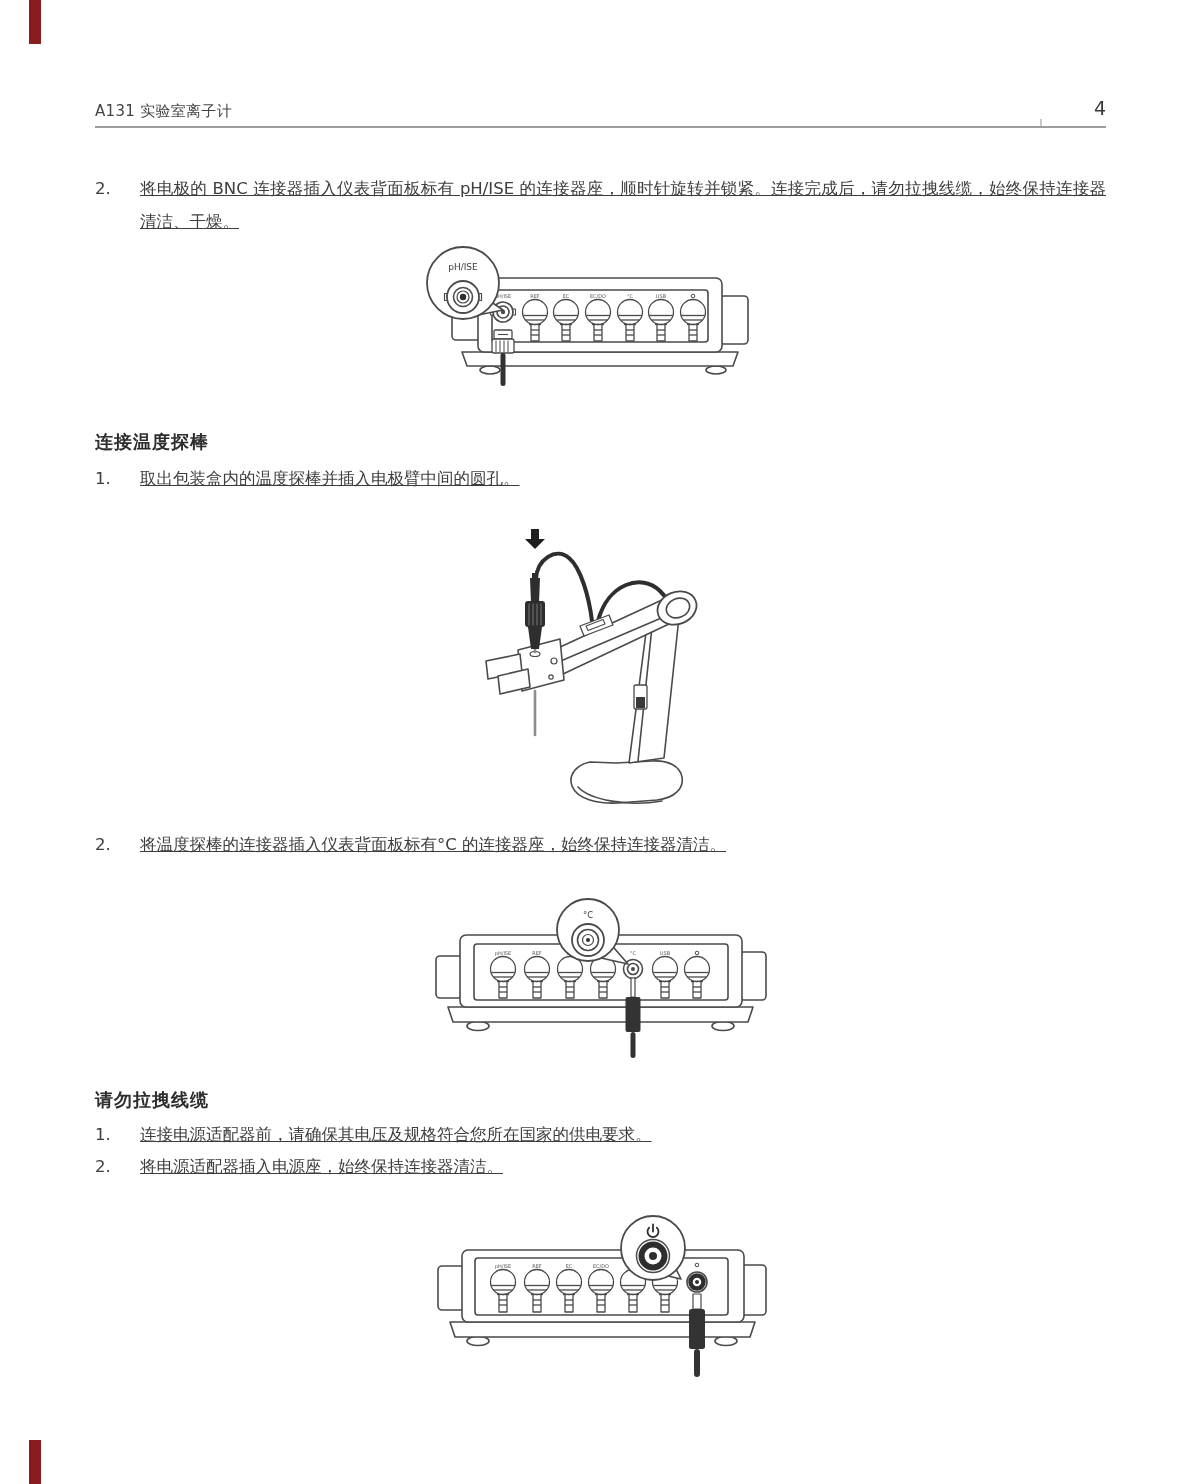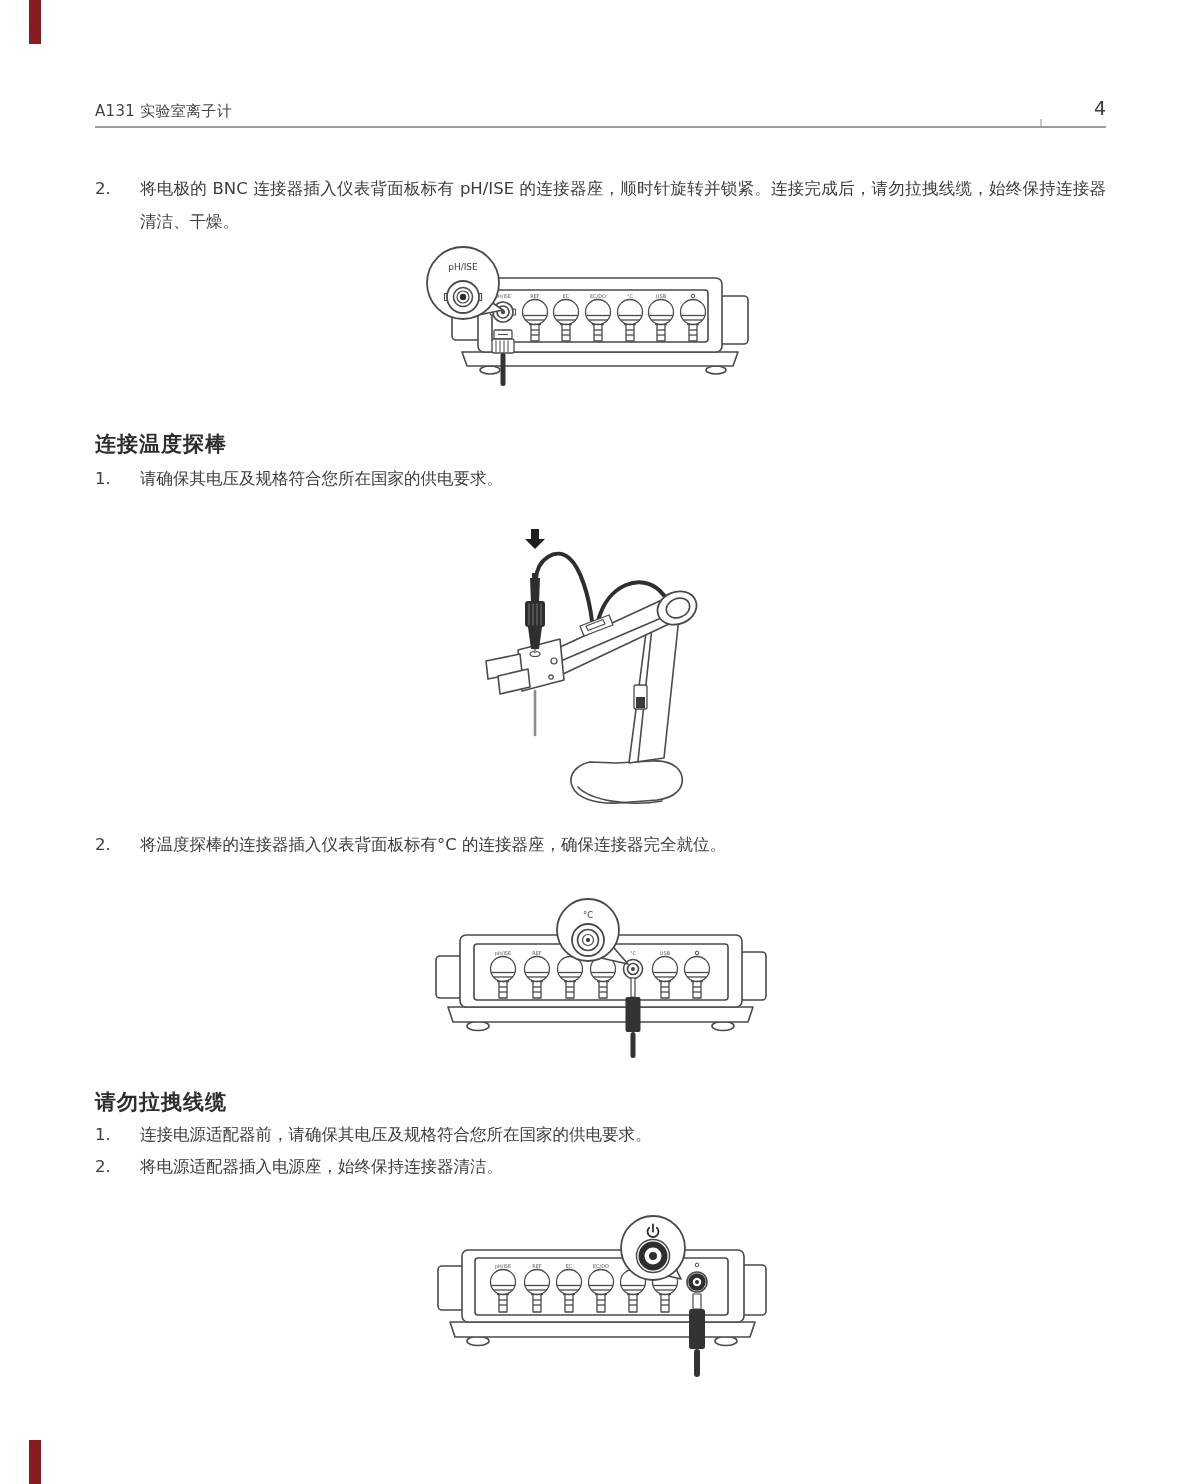--- a/index.html
+++ b/index.html
@@ -11,22 +11,22 @@
   .abs{position:absolute;text-align:right;}
   .hdr-title{left:95px;top:102px;font-size:15px;color:#454545;letter-spacing:.3px;}
   .page-num{left:1070px;top:97px;width:36px;text-align:right;font-size:19px;color:#3a3a3a;}
   .divider{left:95px;top:126px;width:1011px;height:2px;background:#9c9c9c;}
   .divider-tick{left:1040px;top:119px;width:2px;height:7px;background:#c9c9c9;}
   .edge-mark{left:29px;width:12px;height:44px;background:#8a1b1f;}
   .edge-top{top:0;}
   .edge-bottom{top:1440px;}
   .step{position:absolute;left:95px;width:1011px;}
   .step .num{position:absolute;left:0;top:0;font-size:16.5px;line-height:33px;}
-  .step .txt{margin-left:45px;font-size:16.5px;line-height:33px;text-align:justify;}
-  .sec-heading{position:absolute;left:95px;font-size:21px;font-weight:bold;color:#2d2d2d;letter-spacing:1px;}
+  .step .txt{margin-left:45px;font-size:16.5px;line-height:33px;text-align:justify;text-decoration:underline;}
+  .sec-heading{position:absolute;left:95px;font-size:18px;font-weight:bold;color:#2d2d2d;letter-spacing:1px;}
   .diagram{position:absolute;}
   svg text{font-family:"DejaVu Sans","Liberation Sans",sans-serif;fill:#4a4a4a;stroke:none;}
   .port-lbl{font-size:5px;text-anchor:middle;fill:#5a5a5a;}
   .bubble-lbl{font-size:9px;text-anchor:middle;fill:#3a3a3a;}
   .bubble-lbl-sm{font-size:8.5px;text-anchor:middle;fill:#3a3a3a;}
 </style>
 </head>
 <body>
 
 <div class="abs edge-mark edge-top"></div>
@@ -148,21 +148,21 @@
       <circle cx="48" cy="57" r="6" stroke-width="1.2"></circle>
       <circle cx="48" cy="57" r="3.2" fill="#2e2e2e" stroke="none"></circle>
     </g>
   </g>
 </svg>
 </div>
 
 <div class="sec-heading" style="top:430px">连接温度探棒</div>
 <div class="step" style="top:462px">
   <span class="num">1.</span>
-  <div class="txt">请确保其电压及规格符合您所在国家的供电要求。</div>
+  <div class="txt">取出包装盒内的温度探棒并插入电极臂中间的圆孔。</div>
 </div>
 
 <div class="diagram" style="left:440px;top:515px;width:320px;height:300px">
 <svg viewBox="0 0 320 300" width="320" height="300">
   <g stroke="#4a4a4a" stroke-width="1.6" fill="none" stroke-linejoin="round" stroke-linecap="round">
     <path d="M150,247 C136,250 128,260 132,271 C137,284 157,289 178,288 L217,285 C235,283 244,273 242,262 C240,251 228,245 212,246 L176,248 Z"></path>
     <path d="M138,272 C150,285 188,292 222,286"></path>
     <polygon points="207,110 239,102 224,243 189,248" fill="#fff"></polygon>
     <line x1="212" y1="112" x2="198" y2="246"></line>
     <rect x="194" y="170" width="13" height="24" rx="2" fill="#fff" stroke-width="1.3"></rect>
@@ -198,21 +198,21 @@
     <g stroke="none" fill="#1e1e1e">
       <rect x="91" y="14" width="8" height="10"></rect>
       <polygon points="85,24 105,24 95,34"></polygon>
     </g>
   </g>
 </svg>
 </div>
 
 <div class="step" style="top:828px">
   <span class="num">2.</span>
-  <div class="txt">将温度探棒的连接器插入仪表背面板标有°C 的连接器座，确保连接器完全就位。</div>
+  <div class="txt">将温度探棒的连接器插入仪表背面板标有°C 的连接器座，始终保持连接器清洁。</div>
 </div>
 
 <div class="diagram" style="left:430px;top:885px;width:345px;height:180px">
 <svg viewBox="0 0 345 180" width="345" height="180">
   <g stroke="#4a4a4a" fill="none" stroke-width="1.6" stroke-linejoin="round">
     <rect x="6" y="71" width="26" height="42" rx="4" fill="#fff"></rect>
     <rect x="310" y="67" width="26" height="48" rx="4" fill="#fff"></rect>
     <ellipse cx="48" cy="141" rx="11" ry="4.5" fill="#fff"></ellipse>
     <ellipse cx="293" cy="141" rx="11" ry="4.5" fill="#fff"></ellipse>
     <path d="M18,122 L323,122 L318,137 L23,137 Z" fill="#fff"></path>

